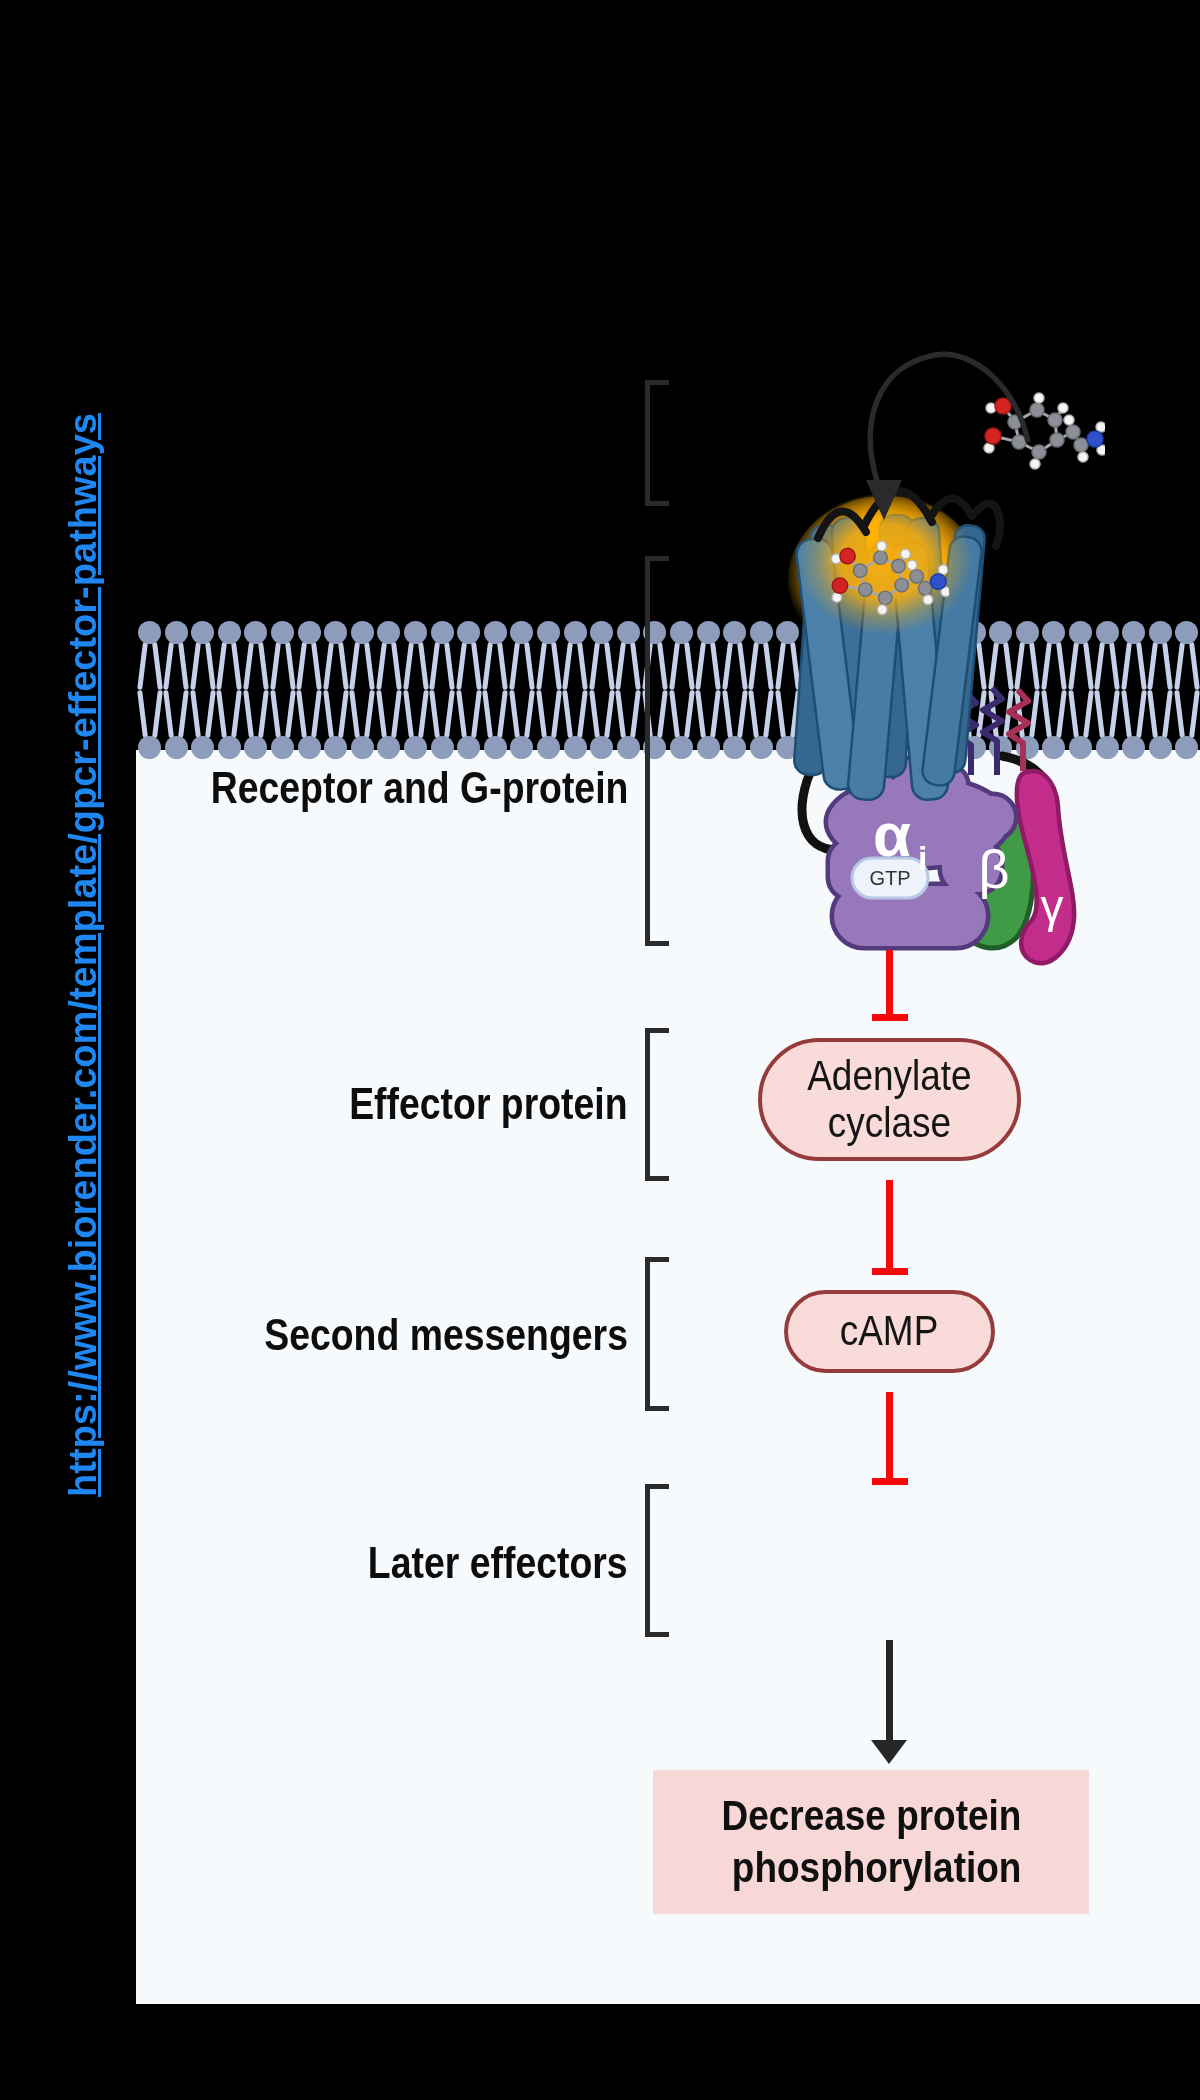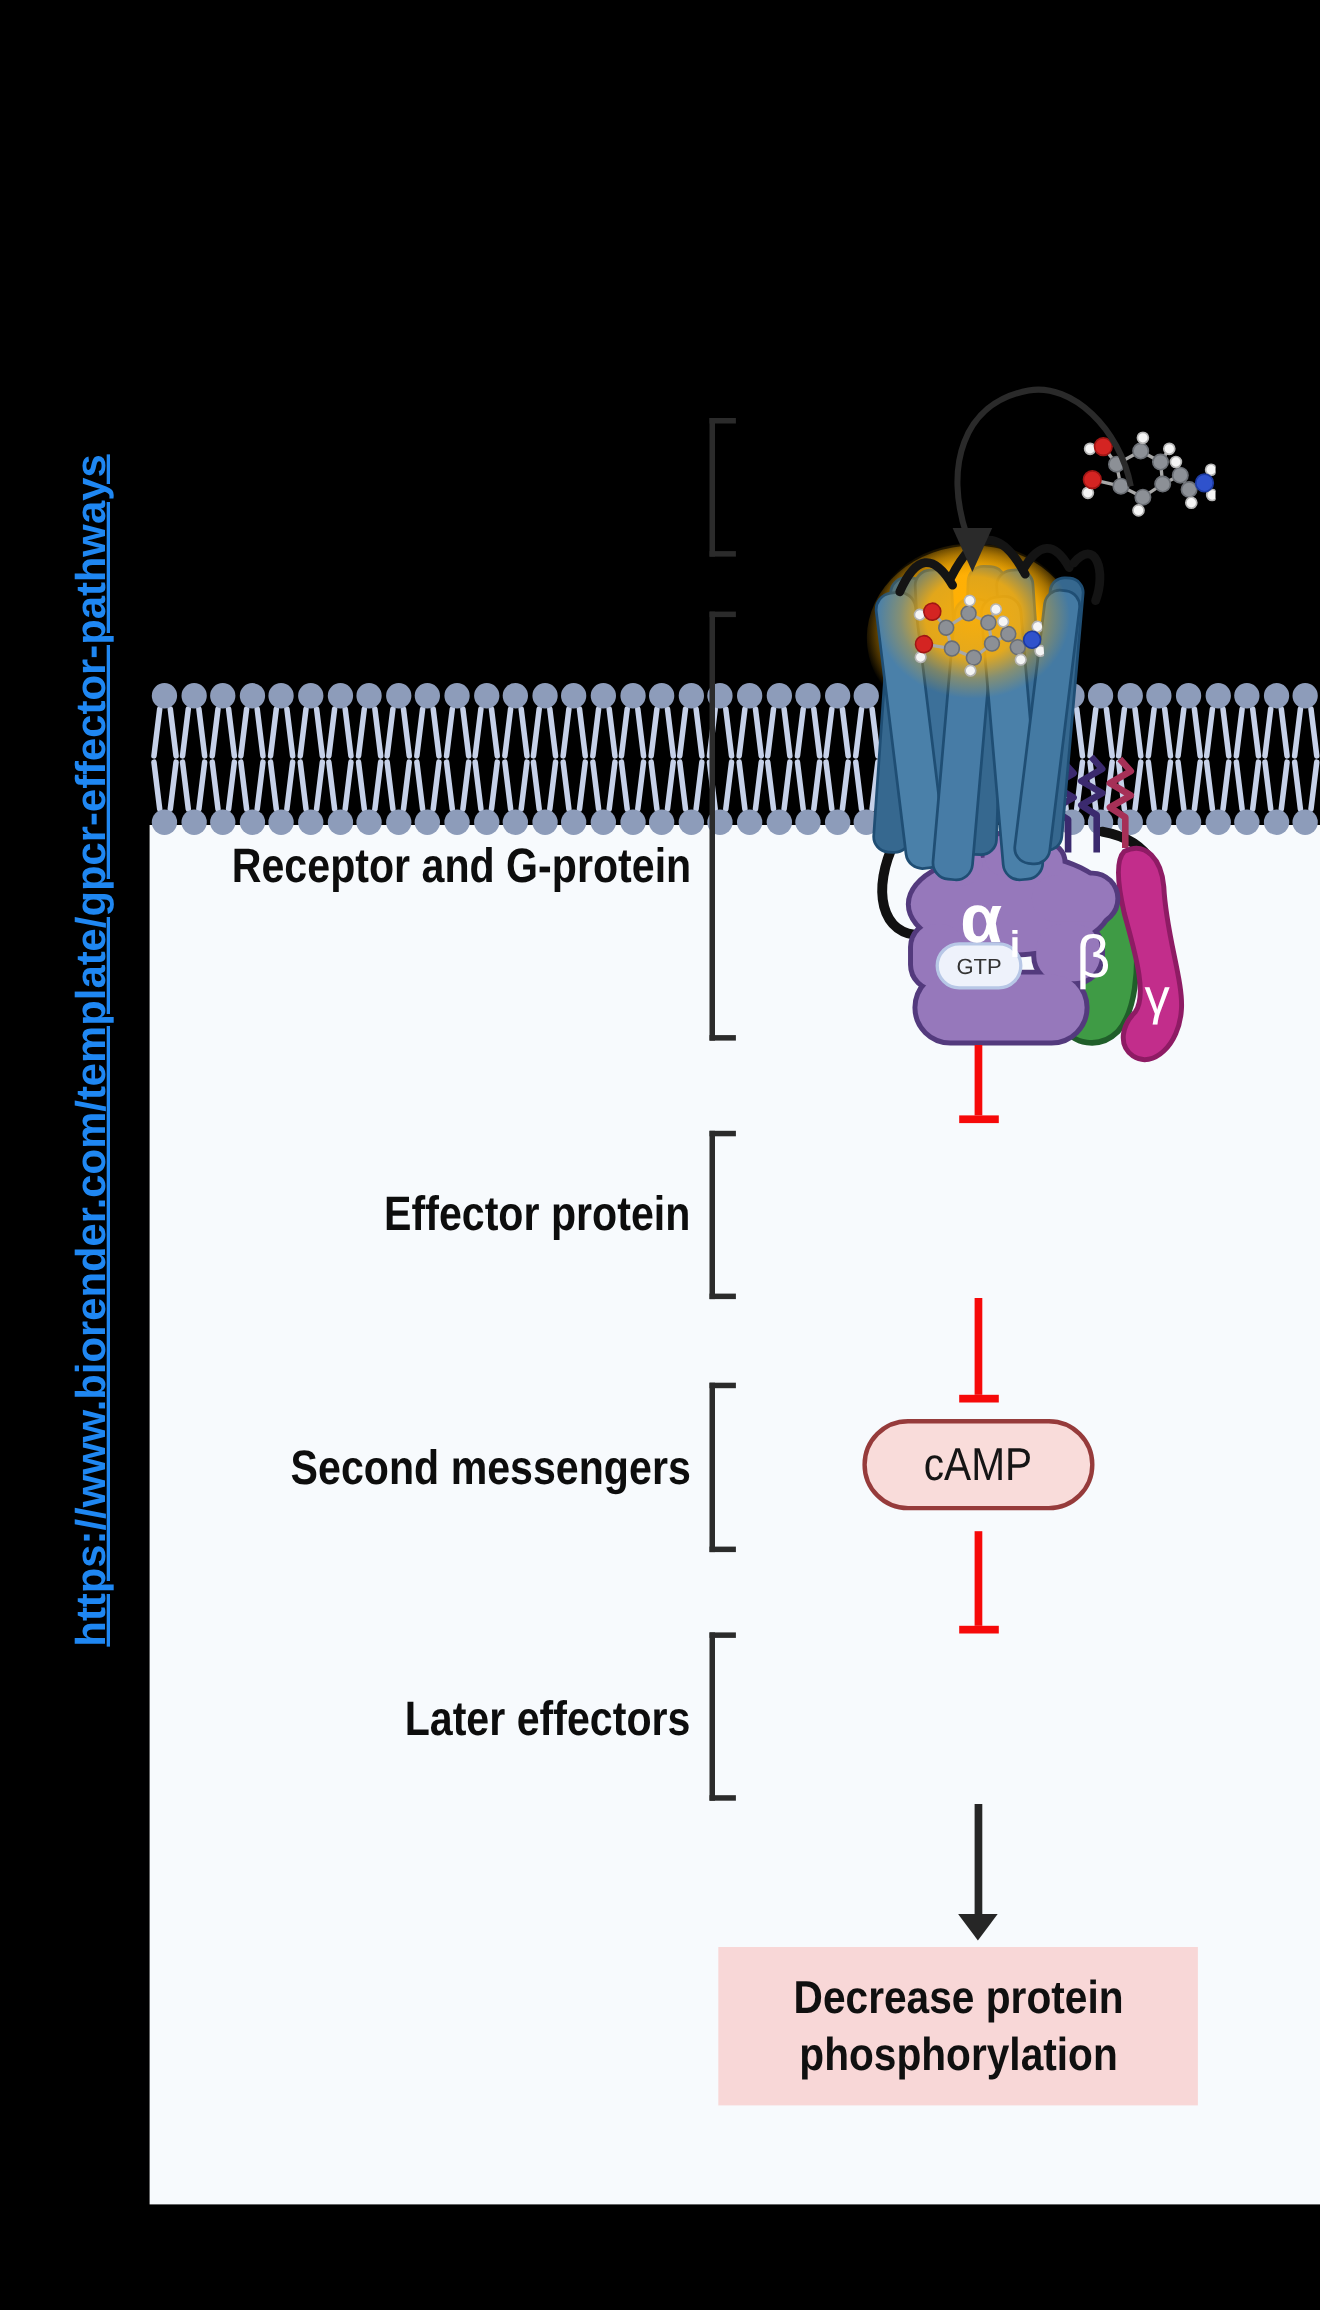--- a/index.html
+++ b/index.html
@@ -427,28 +427,34 @@
   <div class="side-label" style="top:1310px;">Second messengers</div>
   <div class="side-label" style="top:1538px;">Later effectors</div>
 
   <div class="redline" style="left:886px;top:950px;height:64px;"></div>
   <div class="redbar" style="left:872px;top:1014px;"></div>
   <div class="redline" style="left:886px;top:1180px;height:88px;"></div>
   <div class="redbar" style="left:872px;top:1268px;"></div>
   <div class="redline" style="left:886px;top:1392px;height:86px;"></div>
   <div class="redbar" style="left:872px;top:1478px;"></div>
 
+  <div class="node" style="left:758px;top:1038px;width:263px;height:123px;border-radius:62px;">
+    <div class="cond">
+      <div>Adenylate</div>
+      <div>cyclase</div>
+    </div>
+  </div>
   <div class="node" style="left:784px;top:1290px;width:211px;height:83px;border-radius:42px;">
     <div class="cond">cAMP</div>
   </div>
 
   <div class="blackline" style="left:886px;top:1640px;height:102px;"></div>
   <div class="blackhead" style="left:871px;top:1740px;"></div>
 
-  <div class="outcome" style="left:653px;top:1770px;width:436px;height:144px;">
+  <div class="outcome" style="left:653px;top:1770px;width:436px;height:144px;text-align:right;">
     <div class="cond">
       <div>Decrease protein</div>
       <div>phosphorylation</div>
     </div>
   </div>
 
   <a class="url">https://www.biorender.com/template/gpcr-effector-pathways</a>
 
 </div>
 

